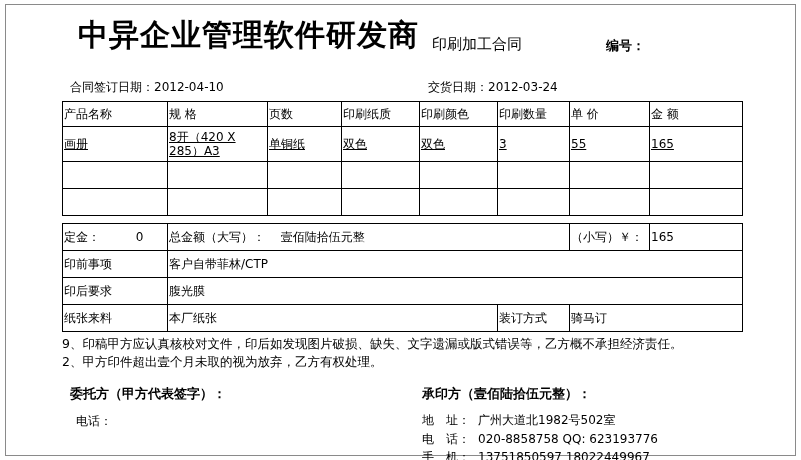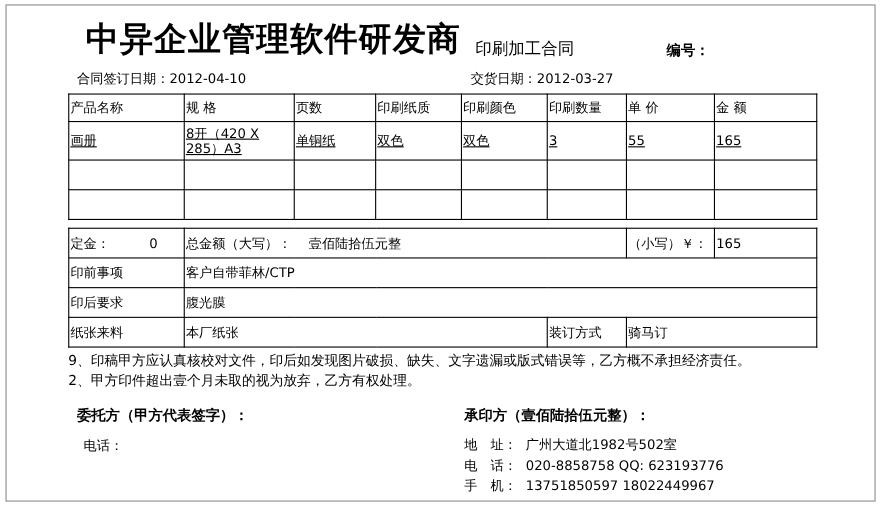--- a/index.html
+++ b/index.html
@@ -76,21 +76,21 @@
     font-size: 13px;
     font-weight: bold;
     color: #d40000;
     white-space: nowrap;
   }
 
   
   .dates {
     position: relative;
     height: 22px;
-    margin-top: 4px;
+    margin-top: 20px;
   }
   .date-sign {
     position: absolute;
     left: 8px;
     top: 0;
     font-size: 12px;
     color: #000;
     white-space: nowrap;
   }
   .date-deliver {
@@ -191,21 +191,21 @@
     <div class="inner">
 
       <div class="header">
         <div class="company-title">中异企业管理软件研发商</div>
         <div class="doc-subtitle">印刷加工合同</div>
         <div class="order-no-label">编号：</div>
       </div>
 
       <div class="dates">
         <div class="date-sign">合同签订日期：2012-04-10</div>
-        <div class="date-deliver">交货日期：2012-03-27</div>
+        <div class="date-deliver">交货日期：2012-03-24</div>
       </div>
 
       <table class="grid items">
         <colgroup>
           <col style="width:105px">
           <col style="width:100px">
           <col style="width:74px">
           <col style="width:78px">
           <col style="width:78px">
           <col style="width:72px">

